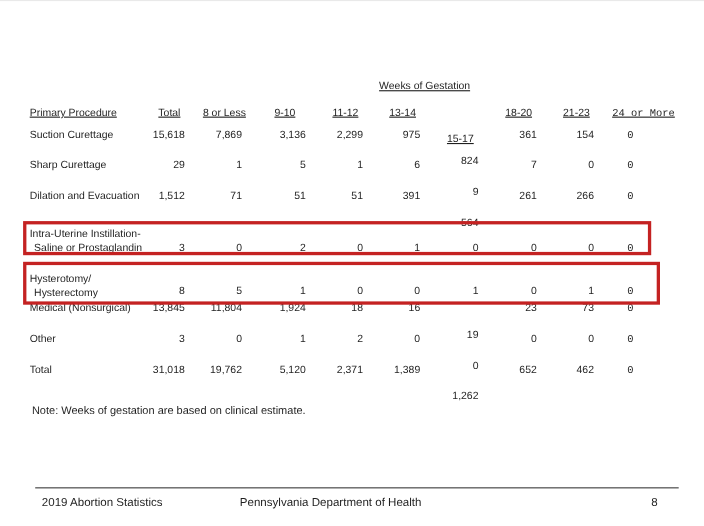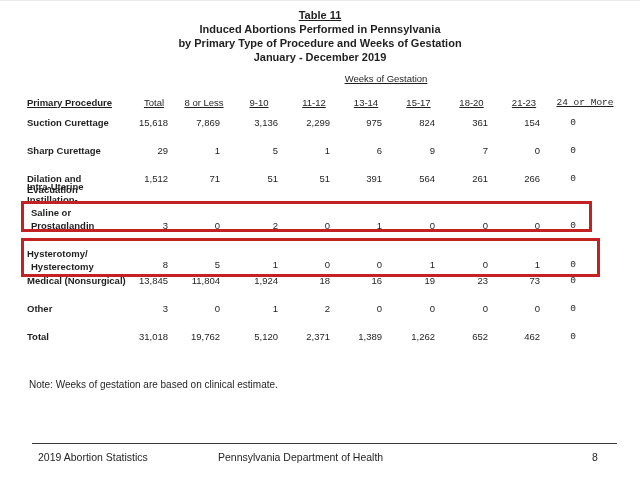--- a/index.html
+++ b/index.html
@@ -24,62 +24,56 @@
 
   
   .tbl { position:absolute; top:96px; left:20px; width:600px; font-size:9.5px; }
   .row { display:flex; align-items:flex-start; }
   .thead { height:20px; align-items:flex-start; }
   .r { height:28px; }
   .r2 { align-items:flex-end; }
   .r-intra { height:34px; }
   .r-hyst { height:40px; }
   .cell { flex:none; }
-  .c0 { width:110px; text-align:left; padding-left:7px;font-weight:bold; }
+  .c0 { width:110px; text-align:left; padding-left:7px; }
   .c1 { width:48px; } .c2 { width:52px; } .c3 { width:58px; } .c4 { width:52px; }
-  .c5 { width:52px; } .c6 { width:53px; } .c7 { width:53px; } .c8 { width:52px; }
+  .c5 { width:52px; } .c6 { width:53px;margin-top:24px; } .c7 { width:53px; } .c8 { width:52px; }
   .c9 { width:70px;font-family:Liberation Mono, monospace; }
   .num { text-align:right; padding-right:10px; }
   .c9.num { padding-right:44px; }
   .h { text-align:center; text-decoration:underline; padding-right:0; }
   .h.c0 { text-align:left; }
   .r2 .num { padding-bottom:5px; }
   .r-intra .num { padding-bottom:4px; }
   .lbl-wrap { line-height:13px; padding-bottom:2px; }
   .r-intra .lbl-wrap { padding-bottom:3px; }
   .lbl2 { padding-left:4px; }
 
   
   .hl-box {
     position:absolute; border:3px solid var(--hl); pointer-events:none; background:transparent;
   }
   .hl-box-1 { left:21px; top:200px; width:571px; height:31px; }
   .hl-box-2 { left:21px; top:237px; width:579px; height:39px; }
 
   
-  .note { position:absolute; top:378px; left:29px; font-size:10px; }
+  .note { position:absolute; top:367px; left:29px; font-size:10px; }
 
   
   .footer-divider { position:absolute; top:442px; left:32px; width:585px; border-top:1.5px solid #3a3a3a; }
   .footer { position:absolute; top:450px; left:0; width:640px; font-size:10.5px; }
   .f-left { position:absolute; left:38px; top:0; }
   .f-center { position:absolute; left:218px; top:0; }
   .f-page { position:absolute; left:592px; top:0; }
 </style>
 </head>
 <body>
 
 <div class="page">
 
-  <div class="title-block">
-    <div class="t-main">Table 11</div>
-    <div class="t-line">Induced Abortions Performed in Pennsylvania</div>
-    <div class="t-line">by Primary Type of Procedure and Weeks of Gestation</div>
-    <div class="t-line">January - December 2019</div>
-  </div>
 
   <div class="weeks-header">Weeks of Gestation</div>
 
   <div class="tbl">
 
     <div class="row thead">
       <div class="cell h c0">Primary Procedure</div>
       <div class="cell h c1">Total</div>
       <div class="cell h c2">8 or Less</div>
       <div class="cell h c3">9-10</div>

